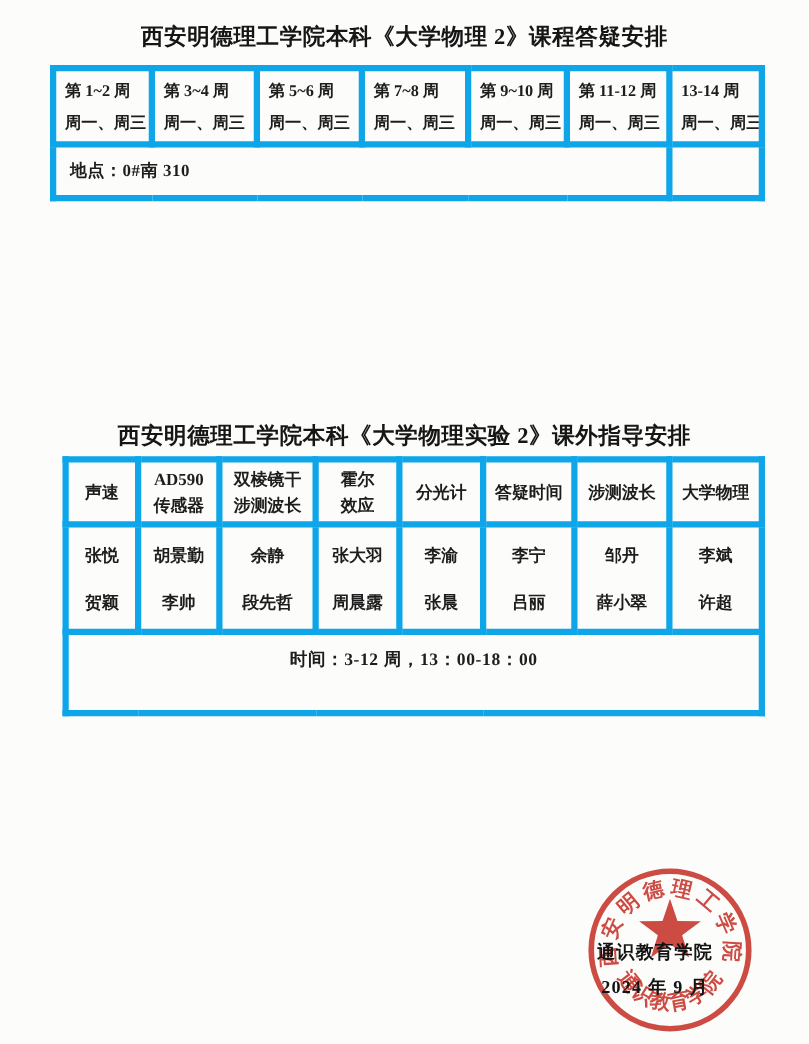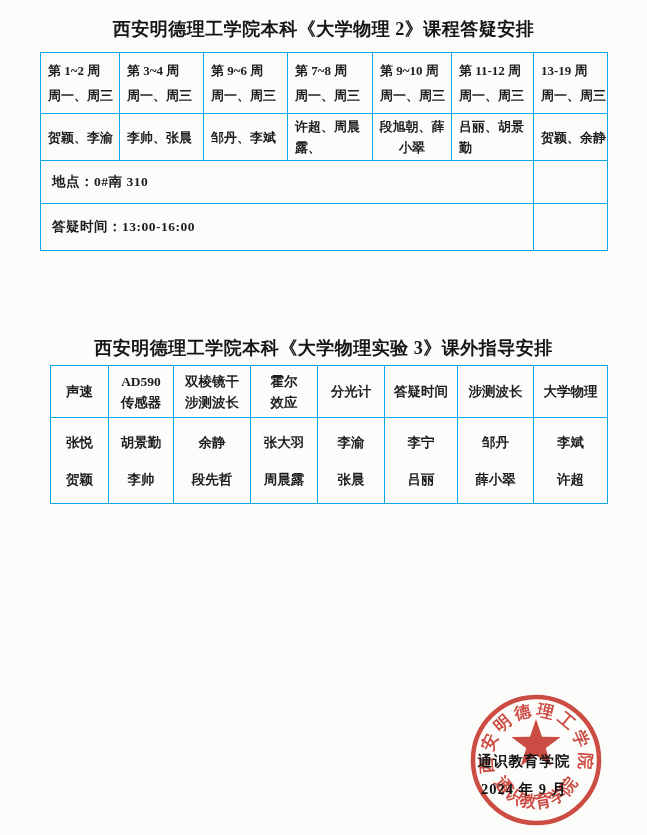--- a/index.html
+++ b/index.html
@@ -14,21 +14,21 @@
     font-size:18px;font-weight:700;color:#161616;letter-spacing:.5px;
   }
   #title1{top:17px;}
   #title2{top:336px;}
 
   table.sched{
     position:absolute;border-collapse:collapse;table-layout:fixed;
     font-weight:600;color:#1d1d1d;
   }
   table.sched td{
-    border:1px solid #0ea5e9;vertical-align:middle;
+    border:5px solid #0ea5e9;vertical-align:middle;
     overflow:hidden;box-sizing:border-box;
   }
 
   
   #table1{left:40px;top:52px;width:567px;font-size:13px;}
   #table1 td{padding:0 2px 0 7px;}
   #table1 .hline{line-height:25px;white-space:nowrap;}
   #table1 .teach{white-space:pre-line;line-height:21px;}
   #table1 td.ctr{text-align:center;padding-left:2px;}
   #table1 td.nw .teach{white-space:nowrap;}
@@ -70,75 +70,48 @@
       <tr style="height:61px">
     <td>
           <div class="hline">第 1~2 周</div>
           <div class="hline">周一、周三</div>
         </td>
     <td>
           <div class="hline">第 3~4 周</div>
           <div class="hline">周一、周三</div>
         </td>
     <td>
-          <div class="hline">第 9~6 周</div>
+          <div class="hline">第 5~6 周</div>
           <div class="hline">周一、周三</div>
         </td>
     <td>
           <div class="hline">第 7~8 周</div>
           <div class="hline">周一、周三</div>
         </td>
     <td>
           <div class="hline">第 9~10 周</div>
           <div class="hline">周一、周三</div>
         </td>
     <td>
           <div class="hline">第 11-12 周</div>
           <div class="hline">周一、周三</div>
         </td>
     <td>
-          <div class="hline">13-19 周</div>
-          <div class="hline">周一、周三</div>
-        </td>
-  </tr>
-  <tr style="height:47px">
-    <td>
-          <div class="teach">贺颖、李渝</div>
-        </td>
-    <td>
-          <div class="teach">李帅、张晨</div>
-        </td>
-    <td>
-          <div class="teach">邹丹、李斌</div>
-        </td>
-    <td>
-          <div class="teach">许超、周晨露、</div>
-        </td>
-    <td class="ctr">
-          <div class="teach">段旭朝、薛小翠</div>
-        </td>
-    <td>
-          <div class="teach">吕丽、胡景勤</div>
-        </td>
-    <td class="nw">
-          <div class="teach">贺颖、余静</div>
+          <div class="hline">13-14 周</div>
+          <div class="hline">周一、周三</div>
         </td>
   </tr>
   <tr style="height:43px">
     <td colspan="6" style="padding-left:11px"><span class="wide">地点：0#南 310</span></td>
     <td></td>
   </tr>
-  <tr style="height:47px">
-    <td colspan="6" style="padding-left:11px"><span class="wide">答疑时间：13:00-16:00</span></td>
-    <td></td>
-  </tr>
 </tbody>
   </table>
 
-<div class="doc-title" id="title2">西安明德理工学院本科《大学物理实验 3》课外指导安排</div>
+<div class="doc-title" id="title2">西安明德理工学院本科《大学物理实验 2》课外指导安排</div>
 
 <table class="sched" id="table2">
   <colgroup>
     <col style="width:58px">
       <col style="width:65px">
       <col style="width:77px">
     <col style="width:67px">
       <col style="width:67px">
       <col style="width:73px">
     <col style="width:76px">
@@ -200,20 +173,23 @@
 吕丽</div>
         </td>
     <td>
           <div class="lteach">邹丹
 薛小翠</div>
         </td>
     <td>
           <div class="lteach">李斌
 许超</div>
         </td>
+  </tr>
+  <tr style="height:65px">
+    <td colspan="8" class="timecell">时间：3-12 周，13：00-18：00</td>
   </tr>
 </tbody>
   </table>
 
 <svg id="seal" width="150" height="150" viewBox="0 0 150 150">
   <defs>
     <path id="sealTopArc" d="M 33.7 90.1 A 44 44 0 1 1 116.3 90.1" fill="none"></path>
     <path id="sealBottomArc" d="M 32.4 94.9 A 47 47 0 0 0 117.6 94.9" fill="none"></path>
   </defs>
   <circle cx="75" cy="75" r="63" fill="none" stroke="#c9342b" stroke-width="4.5"></circle>

